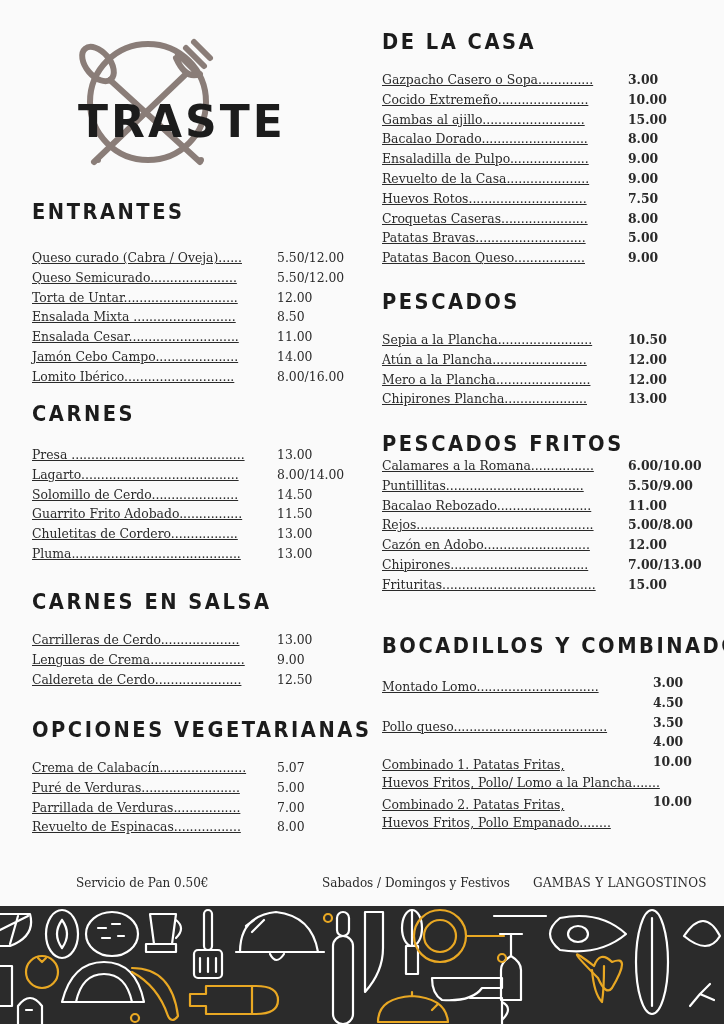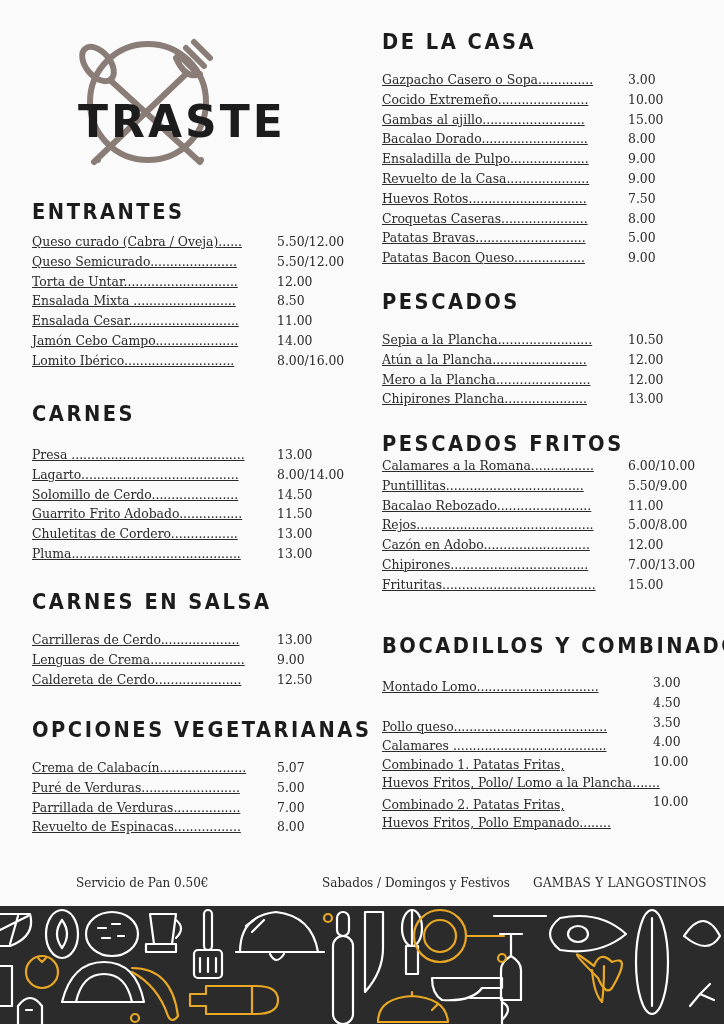--- a/index.html
+++ b/index.html
@@ -18,36 +18,36 @@
     font-family: "DejaVu Sans", sans-serif; font-weight: bold; font-size: 19.5px;
     letter-spacing: 2.5px; color: #1c1c1c; line-height: 24px; white-space: nowrap;
     transform: scaleY(1.08); transform-origin: left top;
   }
   .items { list-style: none; }
   .item { position: relative; height: 19.8px; font-size: 12.4px; line-height: 19.8px; white-space: nowrap; }
   .item-name { position: absolute; left: 0; text-decoration: underline; }
   .item-price { position: absolute; }
 
   #s-entrantes { left: 32px; top: 200px; }
-  #s-entrantes .items { margin-top: 8px; }
+  #s-entrantes .items { margin-top: 24px; }
   #s-carnes { left: 32px; top: 402px; }
   #s-carnes .items { margin-top: 19px; }
   #s-salsa { left: 32px; top: 590px; }
   #s-salsa .items { margin-top: 16px; }
   #s-veg { left: 32px; top: 718px; }
   #s-veg .items { margin-top: 16px; }
   .left .item-price { left: 245px; }
 
   #s-casa { left: 382px; top: 30px; }
   #s-casa .items { margin-top: 16px; }
   #s-pescados { left: 382px; top: 290px; }
   #s-pescados .items { margin-top: 16px; }
   #s-fritos { left: 382px; top: 432px; }
   #s-fritos .items { }
-  .right .item-price { left: 246px; }
+  .right .item-price { left: 246px; font-weight: bold; }
 
   #s-bocadillos { left: 382px; top: 634px; }
   #s-bocadillos .items { margin-top: 19px; }
   #s-bocadillos .item-price { left: 271px; top: -4px; }
   .item.two-line { height: 39.6px; }
   .item.two-line .item-name { white-space: pre; line-height: 18px; }
 
   .footer-note { position: absolute; top: 876px; font-size: 12px; white-space: nowrap; margin-left: 44px; }
   #note-pan { left: 32px; }
   #note-weekend { left: 278px; }
@@ -289,21 +289,20 @@
         <span class="item-price">3.00</span>
       </li>
     <li class="item">
         <span class="item-price">4.50</span>
       </li>
     <li class="item">
         <span class="item-name">Pollo queso.......................................</span>
         <span class="item-price">3.50</span>
       </li>
     <li class="item">
-        <span class="item-name">Calamares .......................................</span>
         <span class="item-price">4.00</span>
       </li>
     <li class="item two-line">
         <span class="item-name">Combinado 1. Patatas Fritas,
 Huevos Fritos, Pollo/ Lomo a la Plancha.......</span>
         <span class="item-price">10.00</span>
       </li>
     <li class="item two-line">
         <span class="item-name">Combinado 2. Patatas Fritas,
 Huevos Fritos, Pollo Empanado........</span>

